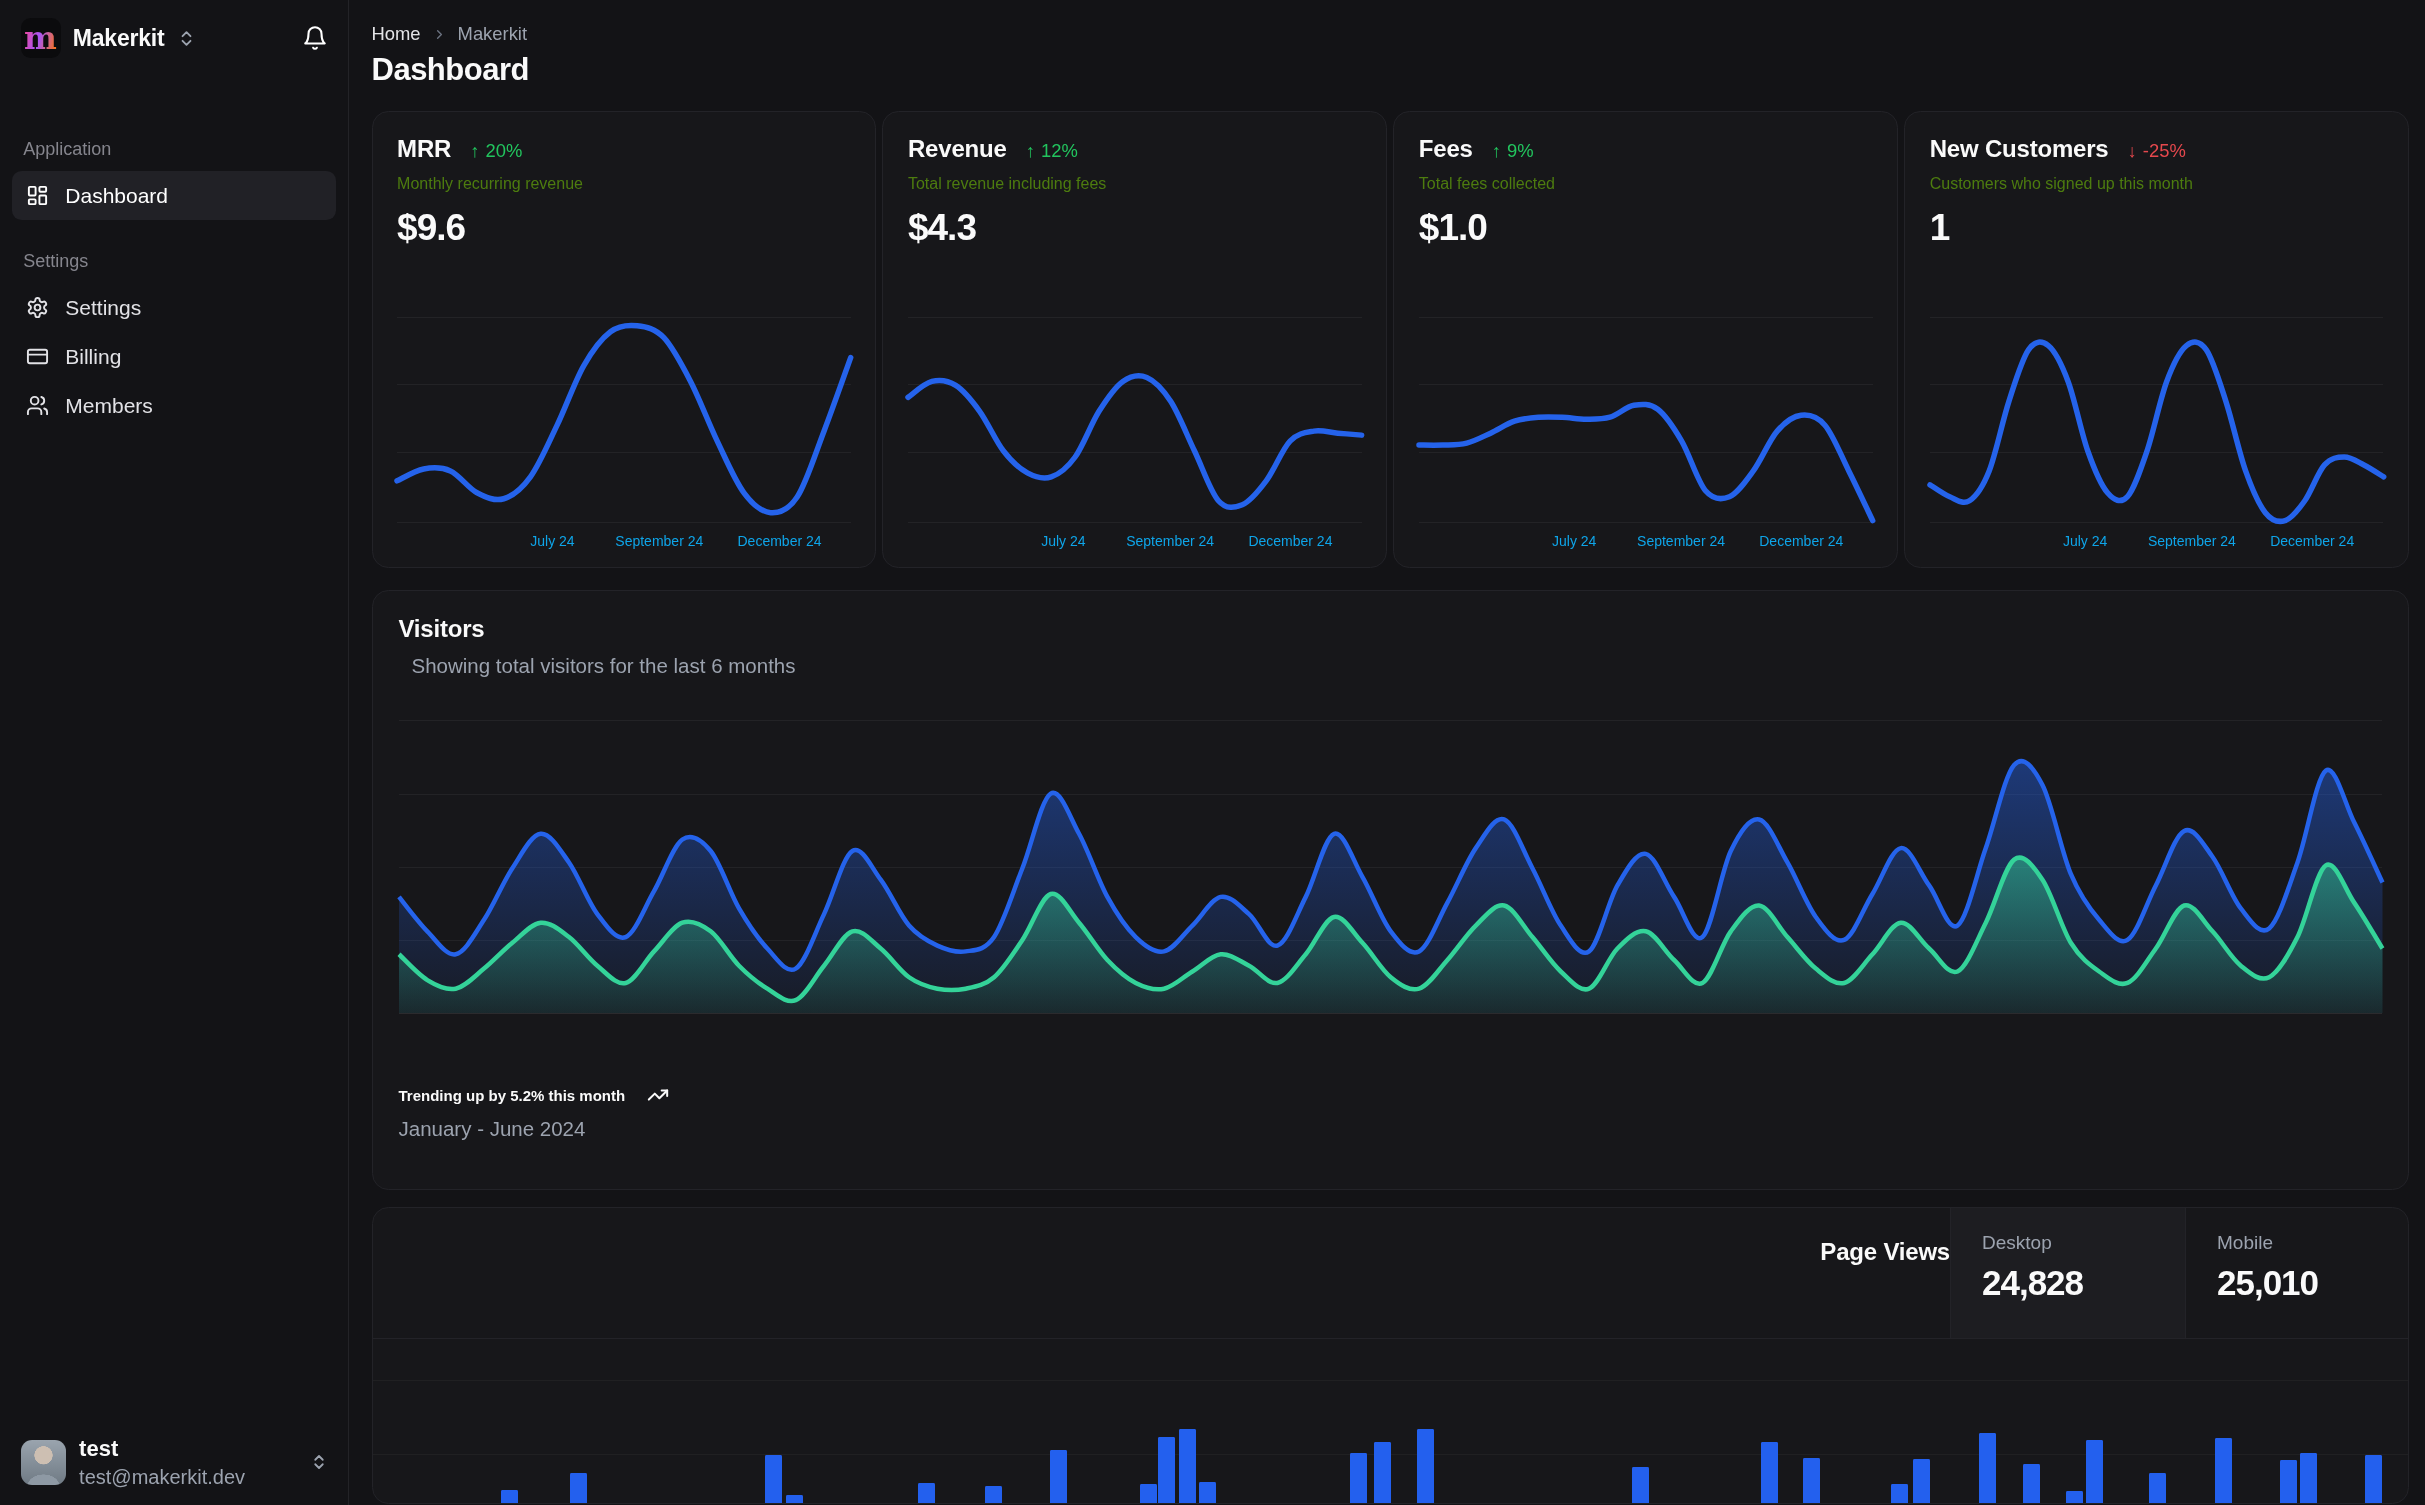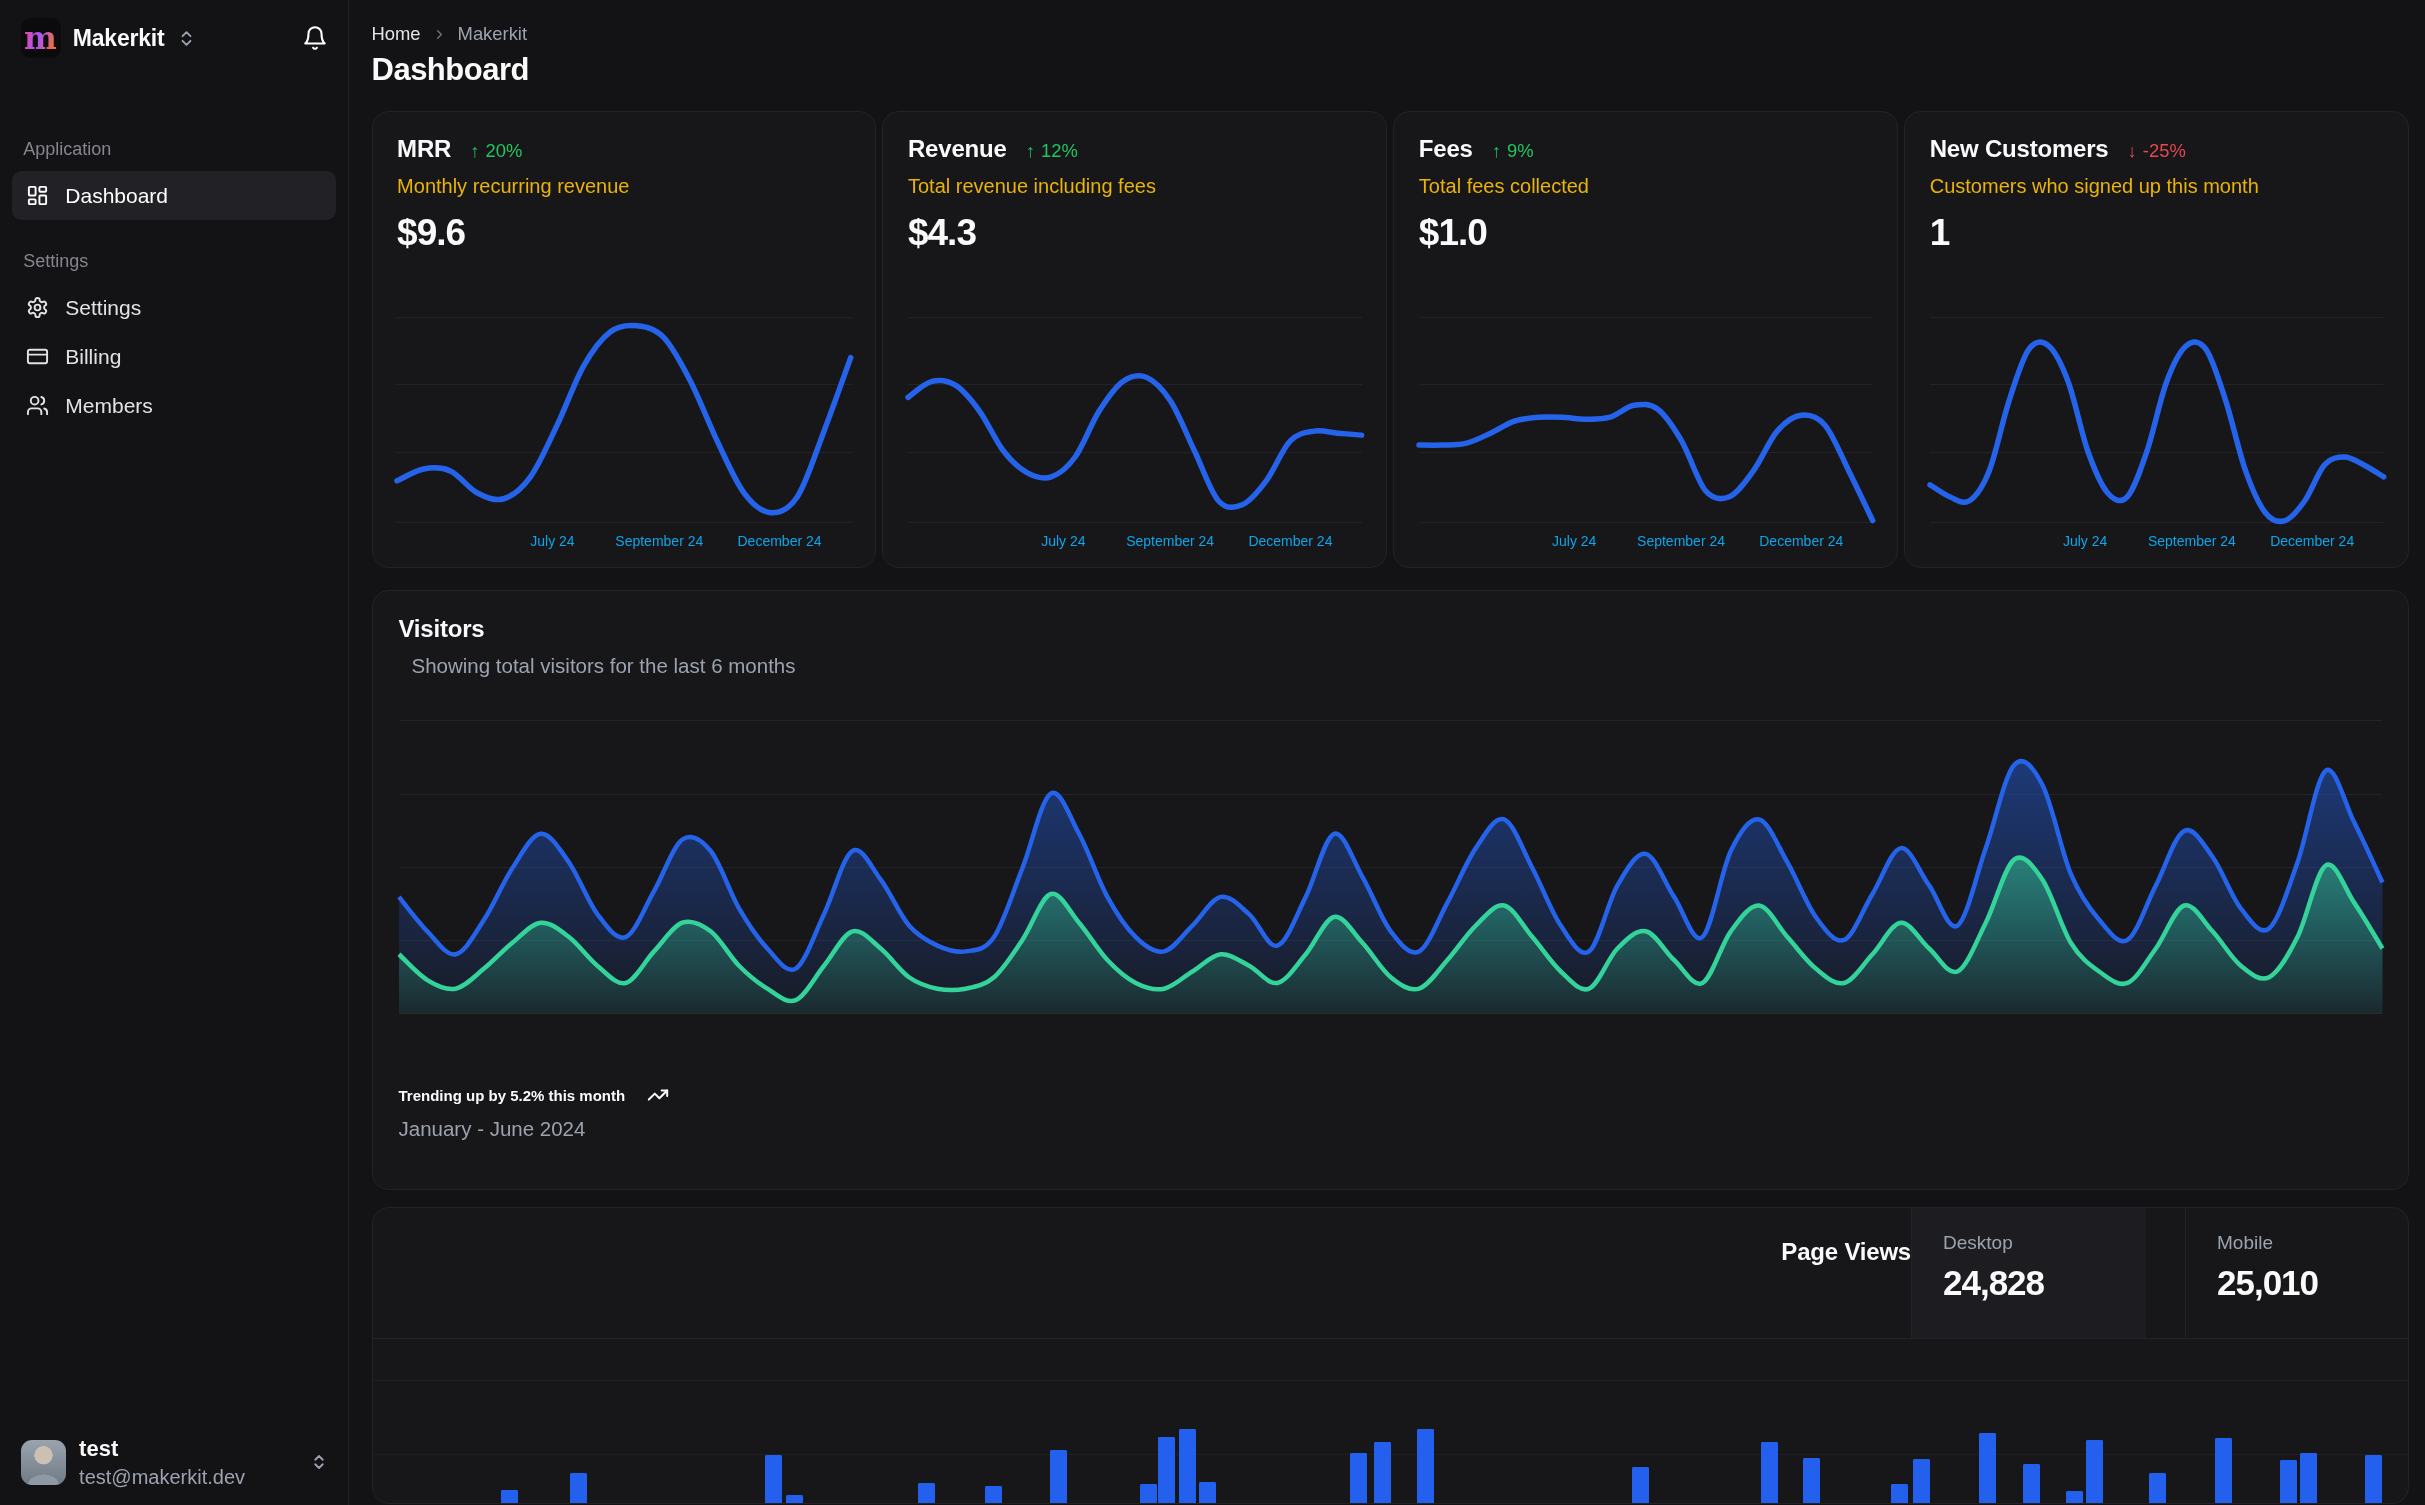--- a/index.html
+++ b/index.html
@@ -47,21 +47,21 @@
   .crumb-current { color:#9ca3af; }
   .page-title { font-size:31px; font-weight:700; letter-spacing:-0.5px; margin-top:6.8px; }
 
   .cards-row { display:flex; gap:6px; margin-top:23px; }
   .panel { background:#17171a; border:1px solid #232328; border-radius:16.4px; }
   .stat-card { flex:1; height:457px; padding:23px 24.6px; position:relative; overflow:hidden; }
   .sc-head { display:flex; align-items:baseline; gap:19px; }
   .sc-title { font-size:24px; font-weight:700; letter-spacing:-0.2px; }
   .sc-trend { font-size:18.4px; color:#22c55e; font-weight:500; display:flex; gap:6.1px; align-items:baseline; }
   .sc-trend.down { color:#e5484d; }
-  .sc-sub { font-size:20px; color:#eab308; margin-top:12.3px; }
+  .sc-sub { font-size:16px; color:#4d7c0f; margin-top:12.3px; }
   .sc-value { font-size:37px; font-weight:700; letter-spacing:-1px; margin-top:13.6px; }
   .sc-plot { position:absolute; left:24.6px; right:24.6px; top:205px; height:205px; }
   .sc-plot svg, .v-chart svg { position:absolute; inset:0; width:100%; height:100%; overflow:visible; }
   .gridline { position:absolute; left:0; right:0; height:1px; background:rgba(255,255,255,0.055); }
   .sc-xaxis { position:absolute; left:33px; right:24.6px; top:421px; height:27px; font-size:14px; color:#0ea5e9; }
   .xl { position:absolute; transform:translateX(-50%); white-space:nowrap; }
   .xl1 { left:33%; } .xl2 { left:57%; } .xl3 { left:84%; }
 
   
   .visitors { margin-top:22px; height:600px; padding:24.6px 26px; display:flex; flex-direction:column; overflow:hidden; }
@@ -71,21 +71,21 @@
   .v-chart .baseline { background:rgba(255,255,255,0.09); }
   .v-foot { margin-top:71px; }
   .v-trend { font-size:15px; font-weight:600; display:flex; align-items:center; gap:22px; }
   .v-trend svg { color:#fafafa; }
   .v-range { font-size:20.5px; color:#9ca3af; margin-top:11px; }
 
   
   .pageviews { margin-top:17px; height:297px; display:flex; flex-direction:column; overflow:hidden; }
   .pv-header { display:flex; border-bottom:1px solid #232328; height:131px; }
   .pv-titles { flex:1; padding:30px 0 0 26px;text-align:right; }
-  .pv-stats { display:flex;gap:39px; }
+  .pv-stats { display:flex; }
   .pv-stat { width:235px; border-left:1px solid #232328; padding:24.6px 0 0 31px; cursor:pointer; }
   .pv-stat.active { background:#1d1d21; }
   .pv-stat.last { width:223px; }
   .pv-stat-label { font-size:19px; color:#9ca3af; }
   .pv-stat-value { font-size:35px; font-weight:700; letter-spacing:-1px; margin-top:8.2px; }
   .pv-chart { position:relative; flex:1; }
   .pv-grid { position:absolute; left:0; right:0; height:1px; background:rgba(255,255,255,0.04); }
   .bar { position:absolute; bottom:0; width:17px; background:#2360ee; border-radius:1.4px 1.4px 0 0; }
 </style>
 </head>

